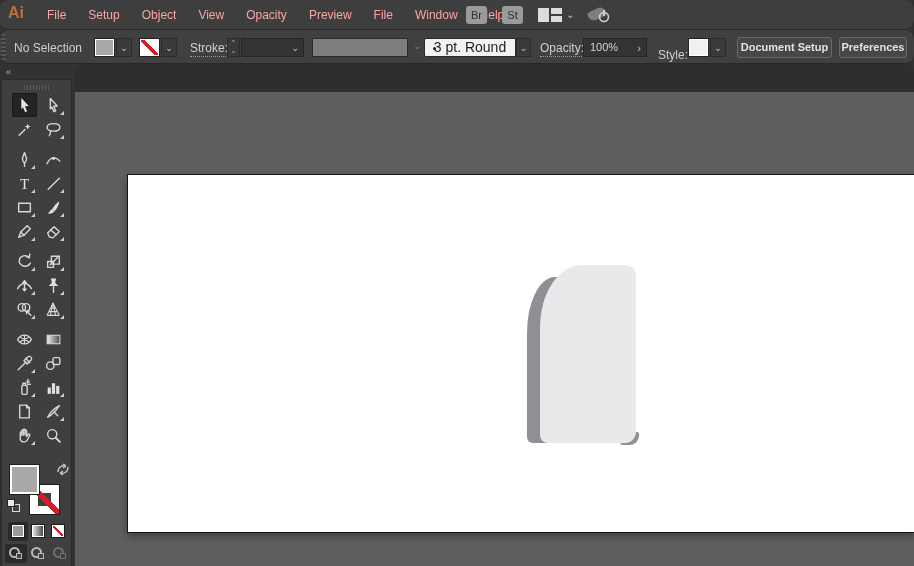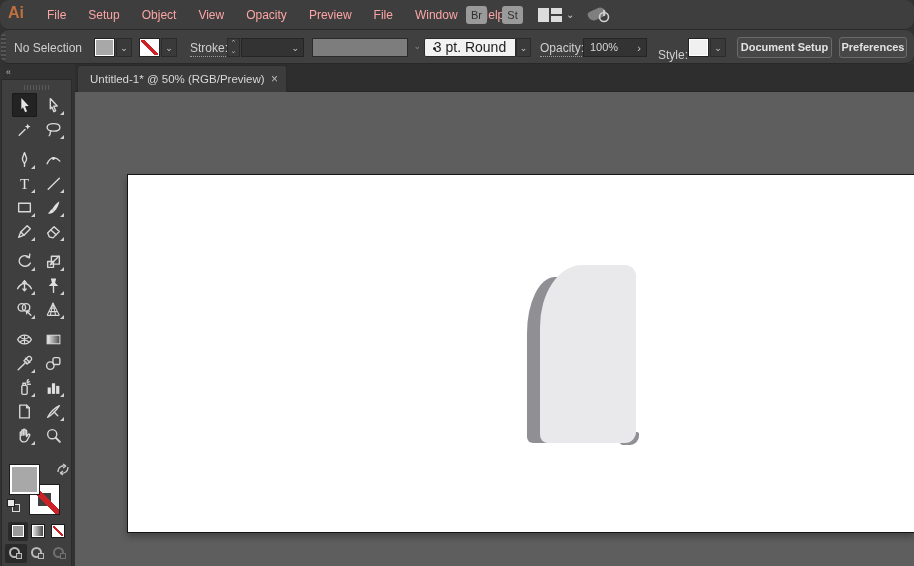--- a/index.html
+++ b/index.html
@@ -415,26 +415,20 @@
           <div class="dm-sq"></div>
         </div>
       <div class="dm-cell" style="left:47px;top:464px;opacity:.4">
           <div class="dm-circle"></div>
           <div class="dm-sq"></div>
         </div>
     </div>
   </div>
 
   <div id="doc-area" class="abs">
-    <div id="tabbar">
-      <div id="doc-tab">
-        <span class="title">Untitled-1* @ 50% (RGB/Preview)</span>
-        <span id="tab-close">×</span>
-      </div>
-    </div>
     <div id="canvas" style="background: rgb(94, 94, 94);">
       <div id="artboard"></div>
       <div id="shape-spine" style="background: rgb(143, 143, 148);"></div>
       <div id="shape-wedge" style="background: rgb(143, 143, 148);"></div>
       <div id="shape-page" style="background: rgb(233, 233, 235);"></div>
     </div>
   </div>
 
 </div>
 

